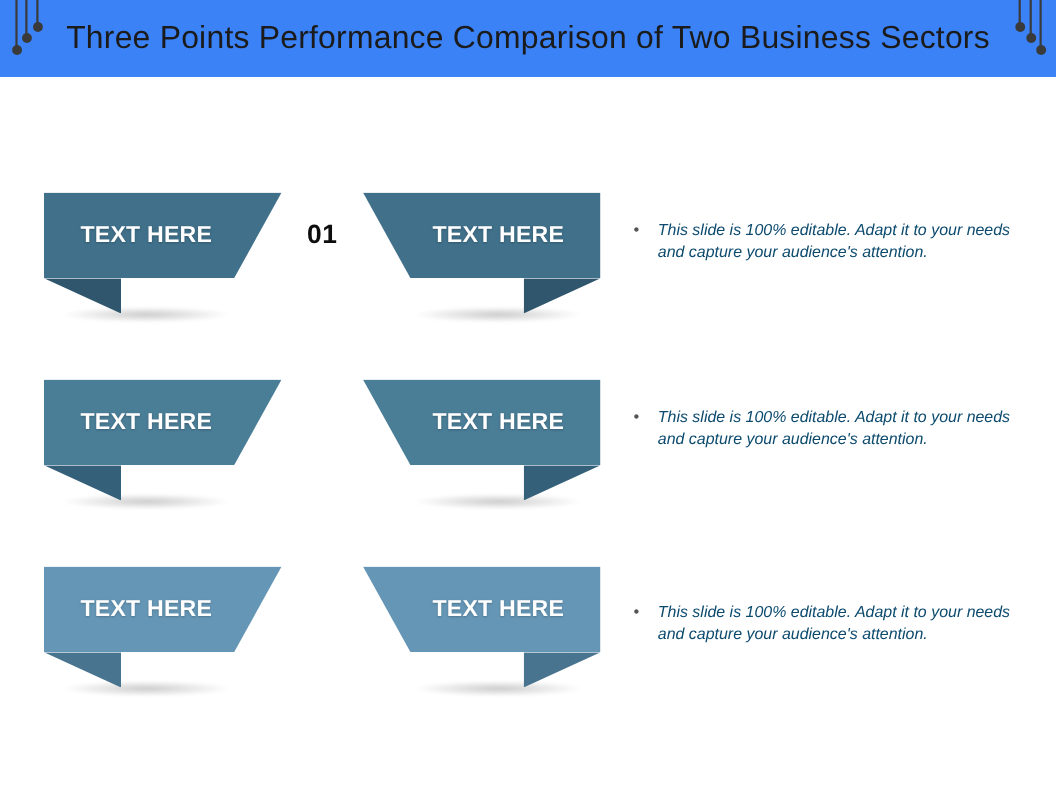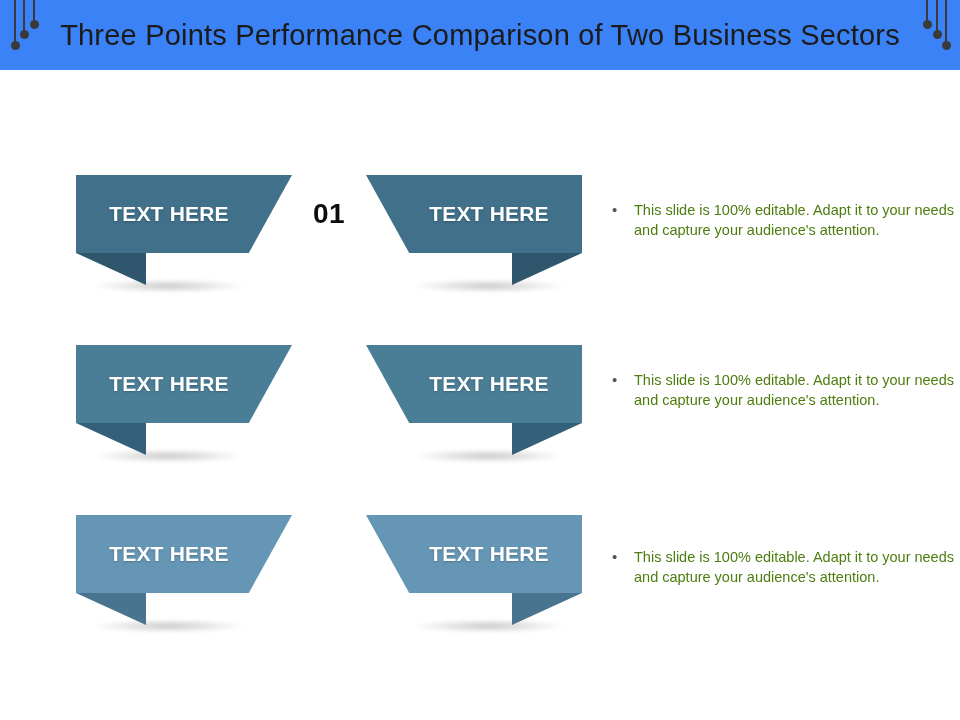--- a/index.html
+++ b/index.html
@@ -67,21 +67,20 @@
     left: 0;
     top: 70px;
     width: 960px;
     height: 650px;
   }
   .row {
     position: absolute;
     left: 0;
     width: 796px;
     height: 160px;
-    margin-left: 36px;
   }
 
   
   .banner {
     position: absolute;
     top: 0;
     width: 216px;
     height: 78px;
   }
   .banner-body {
@@ -156,21 +155,21 @@
   
   .step-number {
     position: absolute;
     left: 262px;
     top: 0;
     width: 62px;
     height: 78px;
     display: flex;
     align-items: center;
     justify-content: center;
-    font-size: 28px;
+    font-size: 24px;
     font-weight: bold;
     color: #0d0d0d;
     letter-spacing: 0.5px;
   }
 
   
   .desc {
     position: absolute;
     left: 576px;
     width: 352px;
@@ -182,21 +181,22 @@
     width: 22px;
     font-size: 15px;
     line-height: 20px;
     color: #555555;
     text-align: left;
   }
   .desc-text {
     flex: 1 1 auto;
     font-size: 14.5px;
     line-height: 20px;
-    color: #4d7c0f;
+    font-style: italic;
+    color: #0c4a6e;
   }
 </style>
 </head>
 <body>
 
 <div class="header">
 
   <div class="pin-deco left">
     <div class="pin" style="left:2px;  height:45px;"></div>
     <div class="pin-dot" style="left:-1px; top:41px;"></div>

